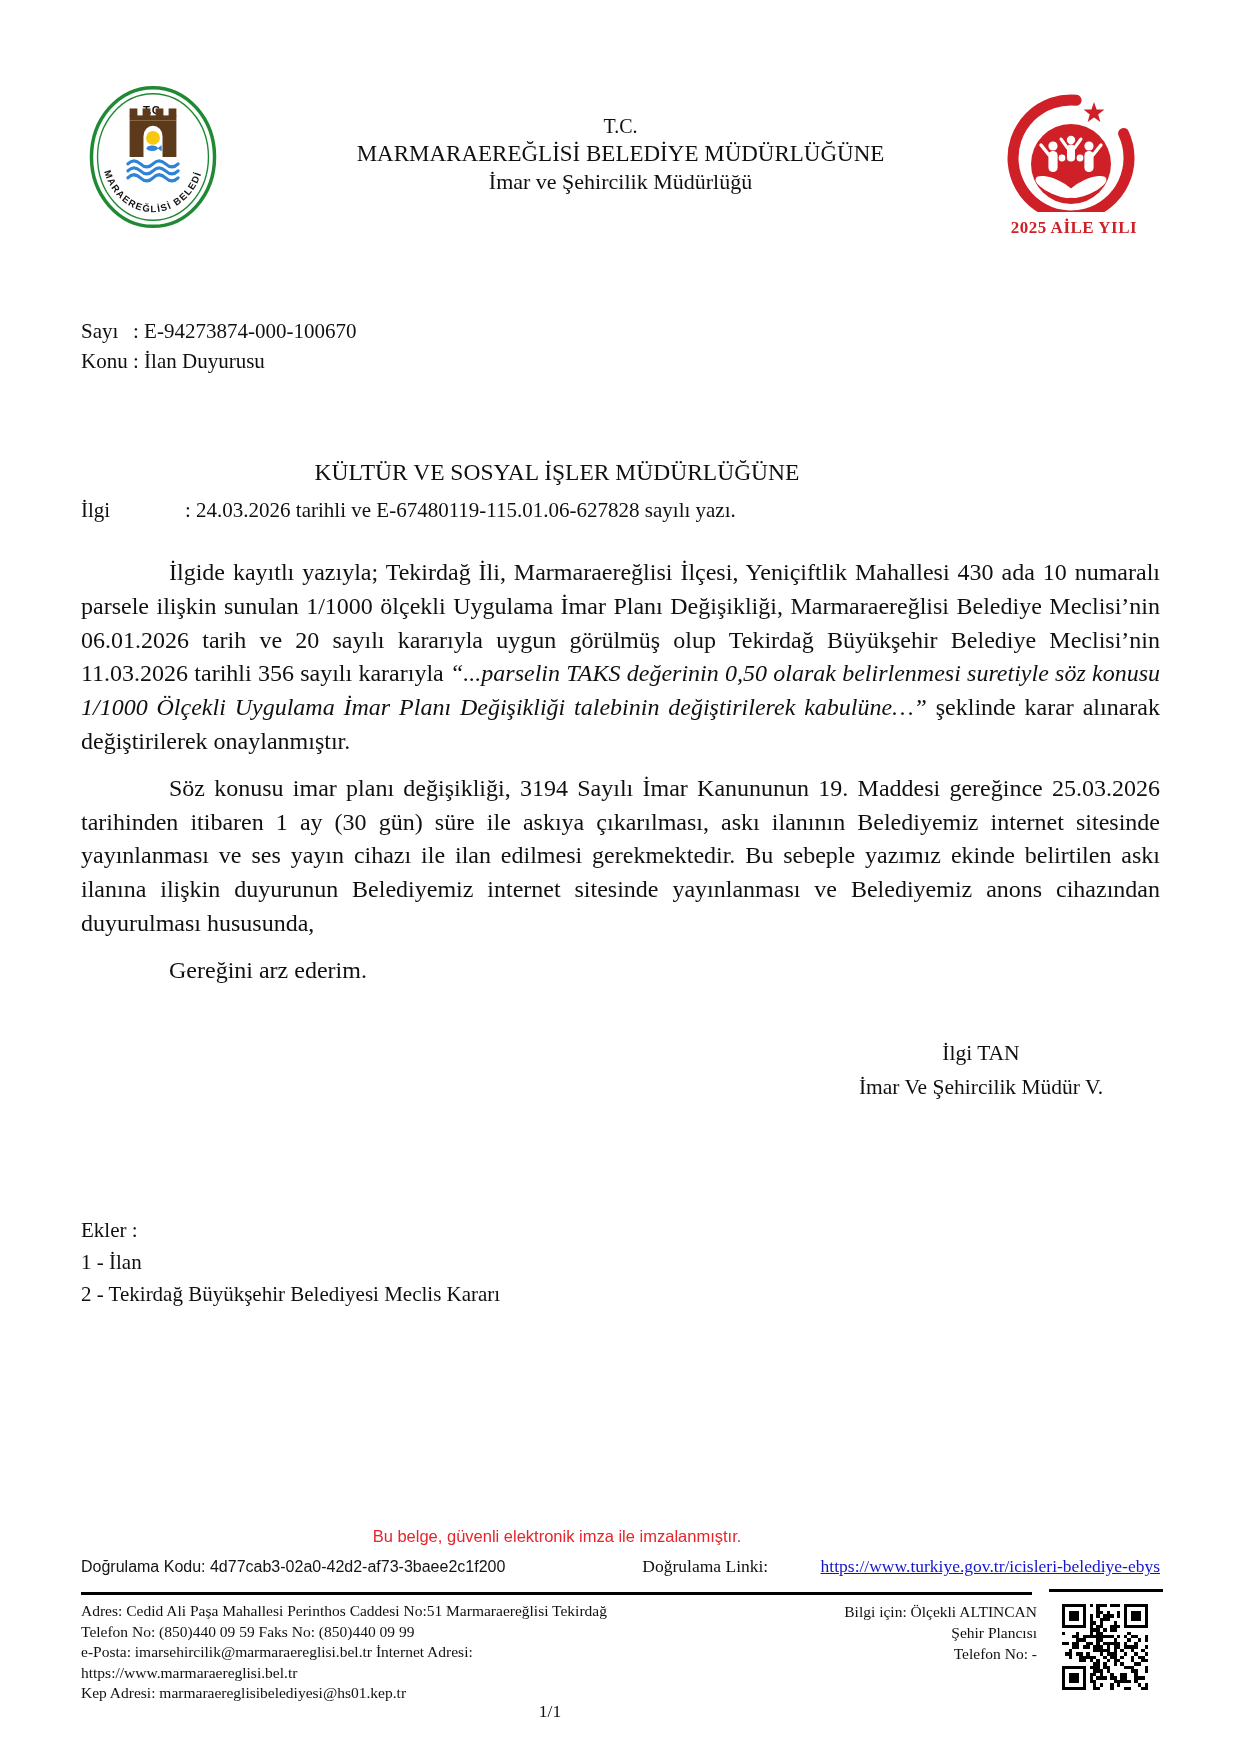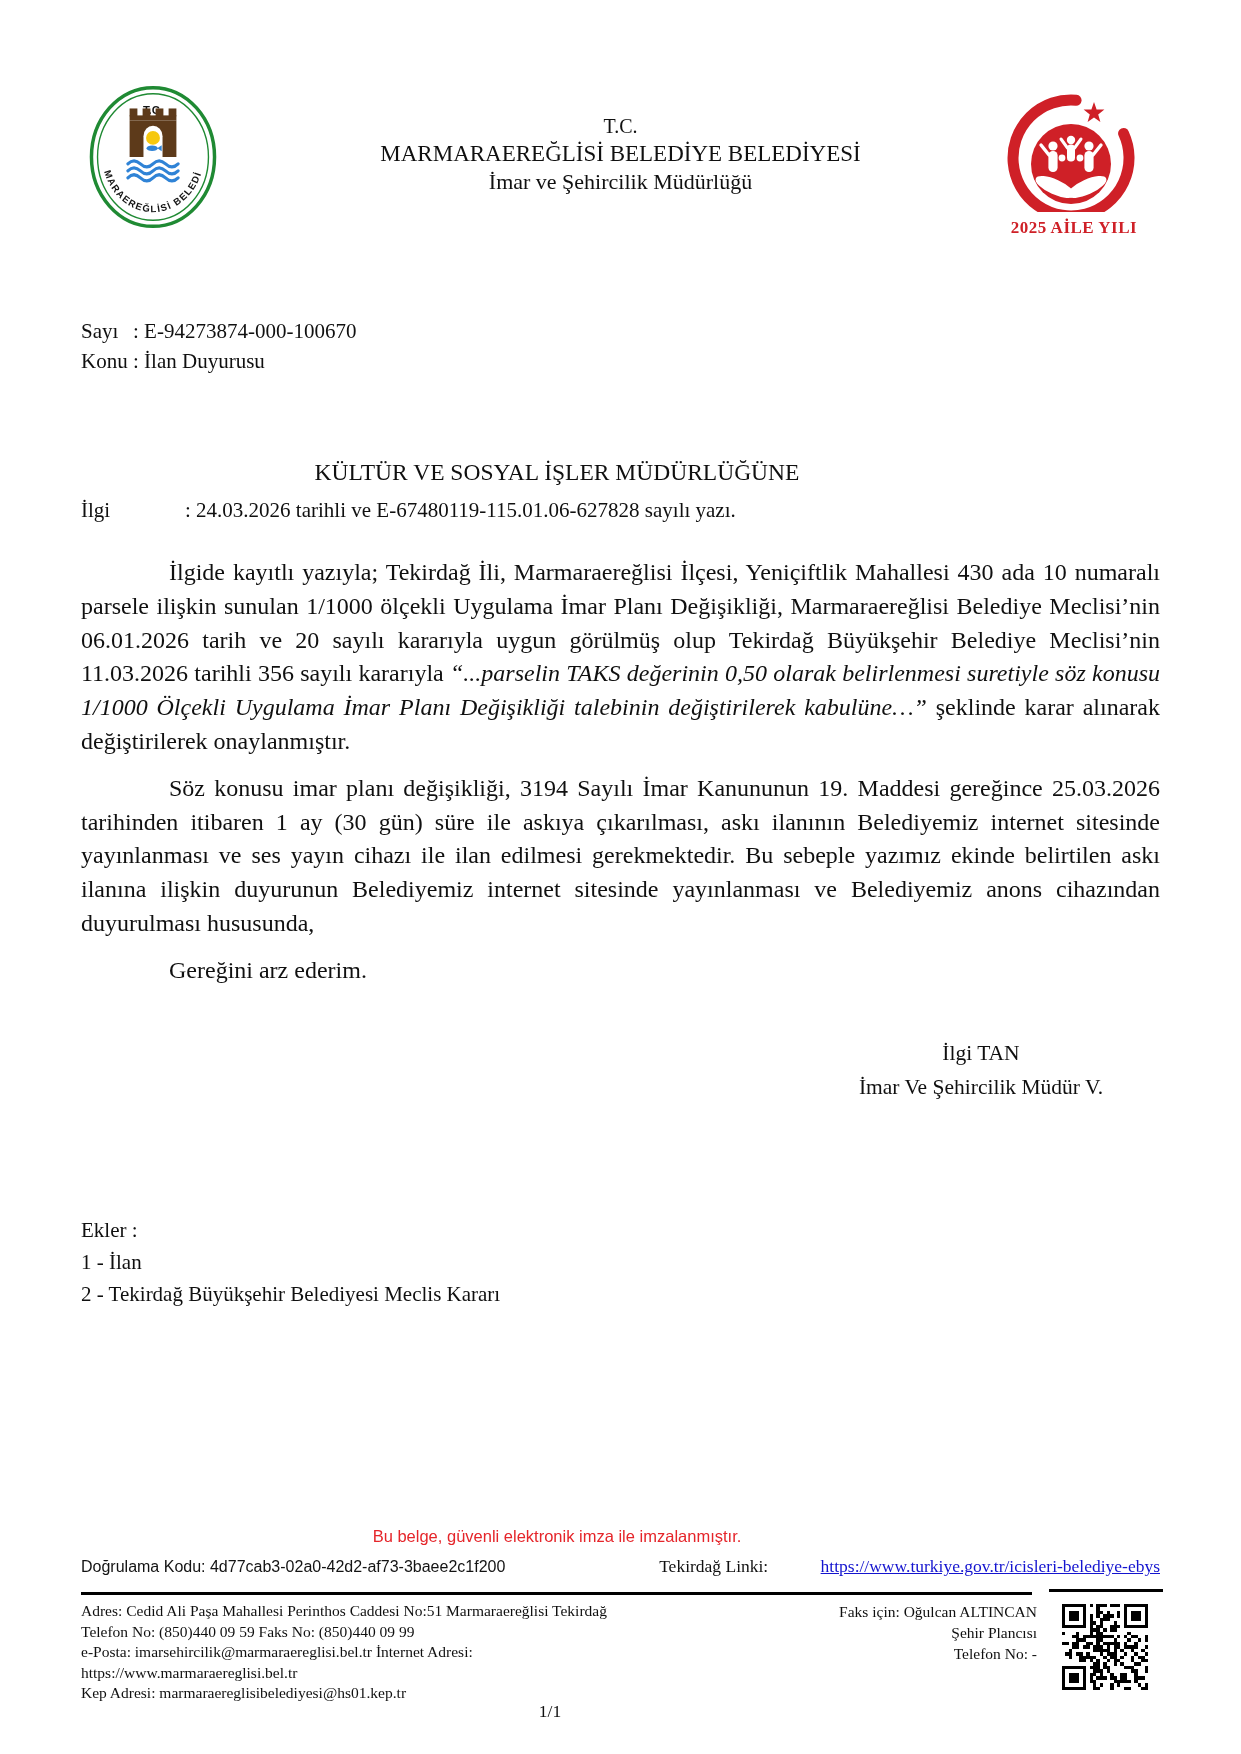--- a/index.html
+++ b/index.html
@@ -96,21 +96,21 @@
       <path class="seal-wave" d="M -29 42 q 7 -7 14.5 0 t 14.5 0 t 14.5 0 t 14.5 0"></path>
     </g>
     <path id="sealArc" fill="none" d="M 18 98 A 59 67 0 0 0 132 98"></path>
     <text class="ring-text">
       <textPath href="#sealArc" startOffset="50%" text-anchor="middle">MARMARAEREĞLİSİ BELEDİYESİ</textPath>
     </text>
   </svg>
 
   <div class="hdr-center">
     <div class="hdr-l1">T.C.</div>
-    <div class="hdr-l2">MARMARAEREĞLİSİ BELEDİYE BELEDİYESİ</div>
+    <div class="hdr-l2">MARMARAEREĞLİSİ BELEDİYE MÜDÜRLÜĞÜNE</div>
     <div class="hdr-l3">İmar ve Şehircilik Müdürlüğü</div>
   </div>
 
   <div class="aile">
     <svg width="150" height="128" viewBox="0 0 150 128" aria-hidden="true">
       <path class="red-stroke" stroke-width="11" stroke-linecap="round" d="M 124.6 41.5 A 58 58 0 1 1 77.1 8.2" transform="translate(0,8)"></path>
       <circle class="red-fill" cx="72" cy="80" r="40"></circle>
       <path class="red-fill" d="M 95 18 l 2.6 7.4 7.8 .2 -6.2 4.8 2.2 7.5 -6.4 -4.5 -6.4 4.5 2.2 -7.5 -6.2 -4.8 7.8 -.2 Z"></path>
       <g fill="#fff" stroke="#fff">
         <circle cx="54" cy="62" r="4.6" stroke="none"></circle>
@@ -164,36 +164,36 @@
 
   <div class="attachments">
     <div>Ekler :</div>
     <div>1 - İlan</div>
     <div>2 - Tekirdağ Büyükşehir Belediyesi Meclis Kararı</div>
   </div>
 
   <div class="esign-notice">Bu belge, güvenli elektronik imza ile imzalanmıştır.</div>
   <div class="verify-row">
     <span class="verify-code">Doğrulama Kodu: 4d77cab3-02a0-42d2-af73-3baee2c1f200</span>
-    <span class="verify-link-wrap"><span>Tekirdağ Linki: </span><a class="link" href="#">https://www.turkiye.gov.tr/icisleri-belediye-ebys</a></span>
+    <span class="verify-link-wrap"><span>Doğrulama Linki: </span><a class="link" href="#">https://www.turkiye.gov.tr/icisleri-belediye-ebys</a></span>
   </div>
 
   <div class="divider div-left"></div>
   <div class="divider div-right"></div>
 
   <div class="address">
     <div>Adres: Cedid Ali Paşa Mahallesi Perinthos Caddesi No:51 Marmaraereğlisi Tekirdağ</div>
     <div>Telefon No: (850)440 09 59 Faks No: (850)440 09 99</div>
     <div>e-Posta: imarsehircilik@marmaraereglisi.bel.tr İnternet Adresi:</div>
     <div>https://www.marmaraereglisi.bel.tr</div>
     <div>Kep Adresi: marmaraereglisibelediyesi@hs01.kep.tr</div>
   </div>
 
   <div class="contact">
-    <div>Faks için: Oğulcan ALTINCAN</div>
+    <div>Bilgi için: Ölçekli ALTINCAN</div>
     <div>Şehir Plancısı</div>
     <div>Telefon No: -</div>
   </div>
 
   <svg class="qr" viewBox="0 0 25 25" shape-rendering="crispEdges" aria-hidden="true">
     <rect x="0" y="0" width="25" height="25" fill="#fff"></rect>
     <g fill="#000">
       <path d="M0,0h7v7h-7z"></path>
         <path d="M1,1h5v5h-5z" fill="#fff"></path>
         <path d="M2,2h3v3h-3z"></path>

